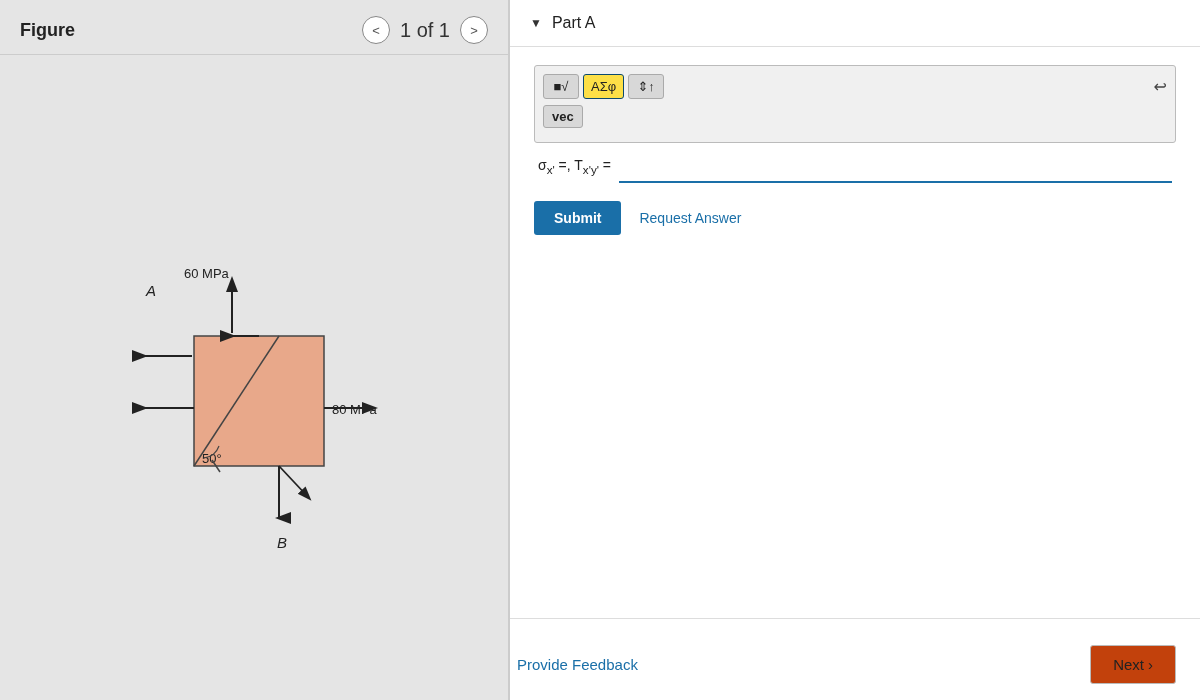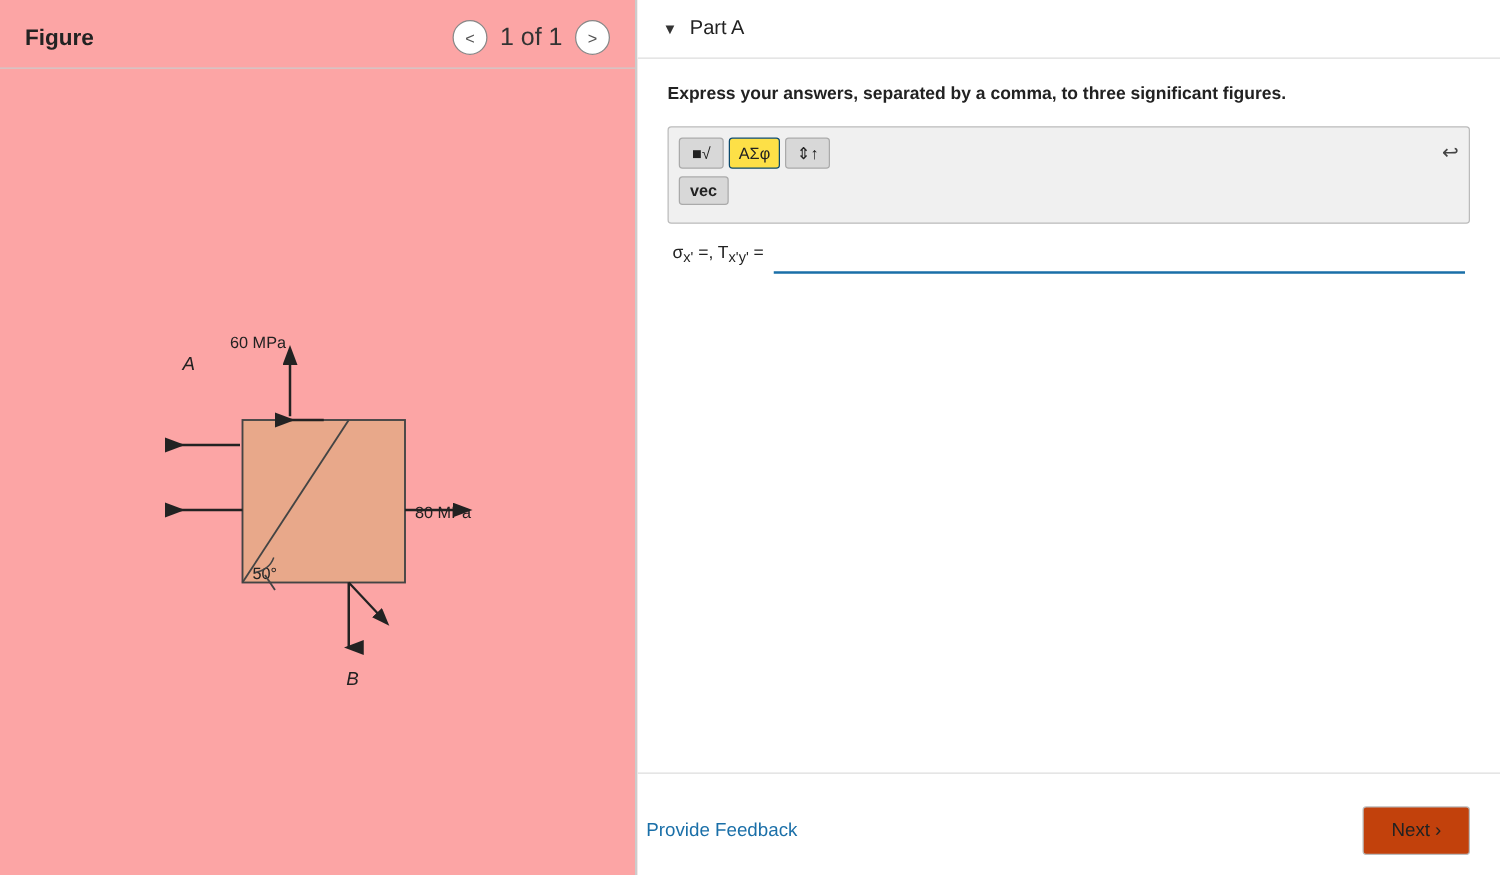--- a/index.html
+++ b/index.html
@@ -9,21 +9,21 @@
       width: 1200px;
       height: 700px;
       display: flex;
       overflow: hidden;
     }
 
     
     .left-panel {
       width: 510px;
       height: 700px;
-      background: #fca5a5;
+      background: #e5e5e5;
       border-right: 2px solid #ccc;
       display: flex;
       flex-direction: column;
       padding: 0;
     }
 
     .figure-header {
       display: flex;
       align-items: center;
       justify-content: space-between;
@@ -355,23 +355,20 @@
 </div>
 
 <div class="right-panel">
   <div class="part-header">
     <span class="part-chevron">▼</span>
     <span class="part-title">Part A</span>
   </div>
 
   <div class="part-body">
 
-    <p class="express-label">
-      Express your answers, separated by a comma, to three significant figures.
-    </p>
 
     <div class="math-toolbar-container">
       <div class="math-toolbar-row">
         <button class="toolbar-btn">
           <span>■√</span>
         </button>
         <button class="toolbar-btn-special">
           <span>ΑΣφ</span>
         </button>
         <button class="toolbar-btn">
@@ -388,20 +385,24 @@
       </div>
     </div>
 
     <div class="answer-row">
       <span class="answer-label">
         σ<sub>x'</sub> =, T<sub>x'y'</sub> =
       </span>
       <input class="answer-input" type="text" placeholder="" style="">
     </div>
 
+    <div class="submit-row">
+      <button class="submit-btn">Submit</button>
+      <a class="request-answer-link" href="#">Request Answer</a>
+    </div>
   </div>
 
   <hr class="divider">
 
   <div class="footer-row">
     <a class="feedback-link" href="#">Provide Feedback</a>
     <button class="next-btn">
       <span>Next</span>
       <span>›</span>
     </button>

